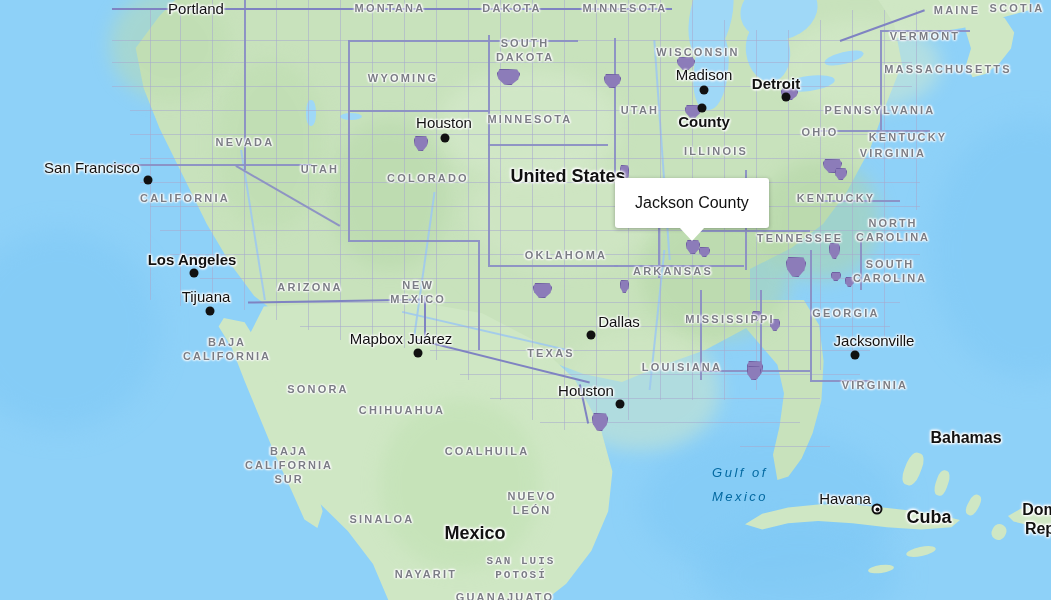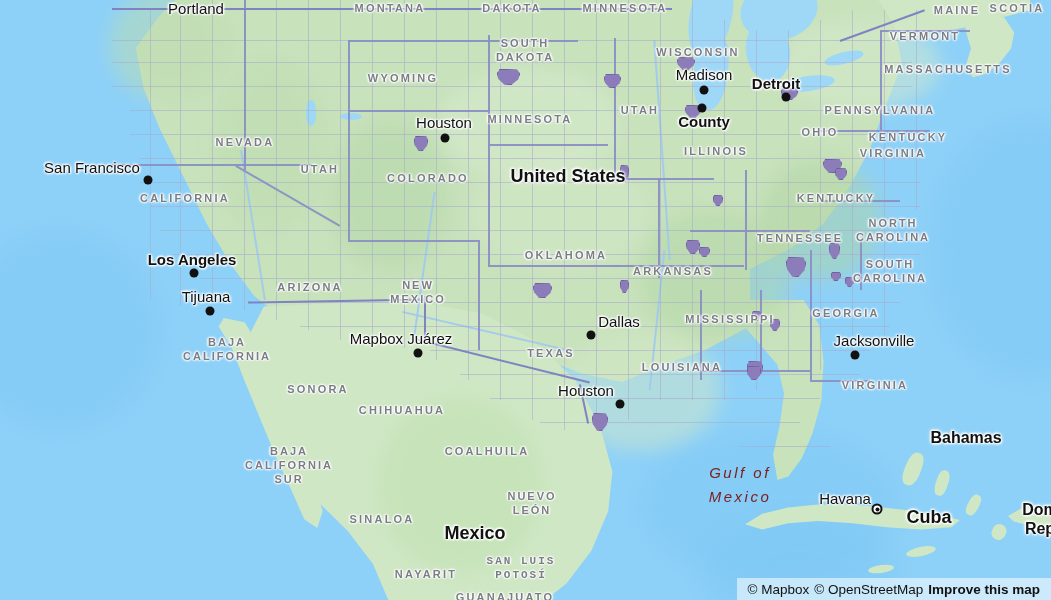--- a/index.html
+++ b/index.html
@@ -102,21 +102,21 @@
   .lbl-city.bold{font-weight:700;}
 
   .lbl-country{
     color:#111;font-size:18px;font-weight:700;
     text-shadow:0 0 3px #fff,0 0 3px #fff,0 0 4px #fff,1px 1px 2px #fff,-1px -1px 2px #fff;
     transform:translate(-50%,-50%);
   }
   .lbl-country.sm{font-size:16px;}
 
   .lbl-water{
-    color:#7f1d1d;font-size:15px;font-style:italic;letter-spacing:2.5px;
+    color:#0369a1;font-size:13px;font-style:italic;letter-spacing:2.5px;
     text-align:center;line-height:24px;transform:translate(-50%,-50%);
     font-weight:400;
   }
 
   .dot{
     position:absolute;width:9px;height:9px;border-radius:50%;
     background:#111;transform:translate(-50%,-50%);
   }
   .dot-cap{
     position:absolute;width:11px;height:11px;border-radius:50%;
@@ -419,22 +419,21 @@
       <div class="lbl lbl-country" style="left: 929px; top: 517px;">Cuba</div>
       <div class="lbl lbl-country sm" style="left: 966px; top: 438px;">Bahamas</div>
       <div class="lbl lbl-country sm" style="left: 1040px; top: 510px;">Dom</div>
       <div class="lbl lbl-country sm" style="left: 1040px; top: 529px;">Rep</div>
     </div>
   <div id="water-labels">
       <div class="lbl lbl-water" style="left: 740px; top: 485px;">Gulf of<br>Mexico</div>
     </div>
 
 
-
-
-  <div class="attrib">
-    <span>© Mapbox</span>
-    <span>© OpenStreetMap</span>
-    <span class="strong">Improve this map</span>
+  <div class="popup">
+    <div class="popup-text">Jackson County</div>
+    <div class="popup-tip"></div>
   </div>
 
 
+
+
 </div>
 
 </body></html>

